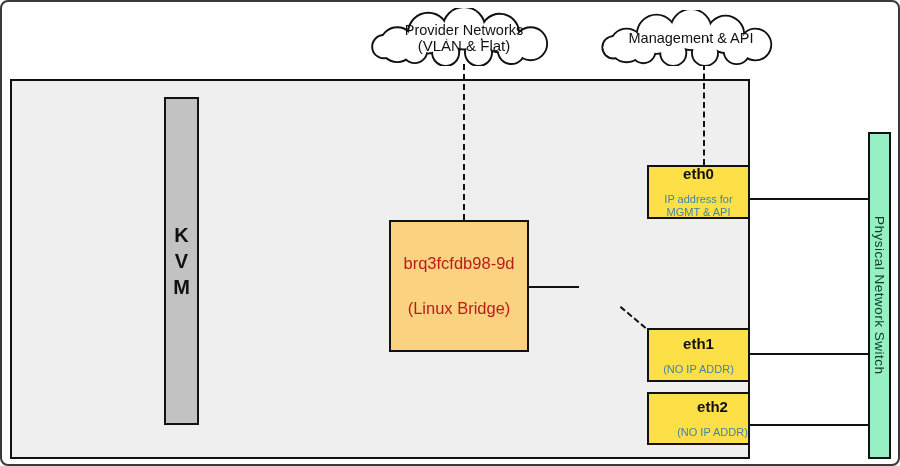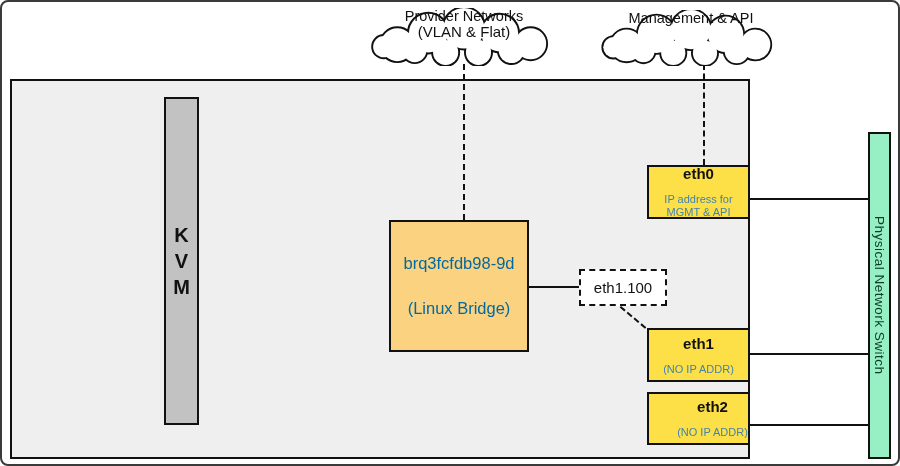--- a/index.html
+++ b/index.html
@@ -19,21 +19,21 @@
     display:flex;align-items:center;justify-content:center;
   }
   .kvm span{
     white-space:pre-line;text-align:center;font-weight:bold;font-size:20px;line-height:26px;color:#111;
   }
   
   .bridge{
     position:absolute;left:387px;top:218px;width:140px;height:132px;box-sizing:border-box;
     background:#fbd27f;border:2px solid #111;
     display:flex;flex-direction:column;align-items:center;justify-content:center;gap:26px;
-    color:#0369a1;font-size:16.5px;text-align:center;
+    color:#b91c1c;font-size:16.5px;text-align:center;
   }
   
   .subif{
     position:absolute;left:577px;top:267px;width:88px;height:37px;box-sizing:border-box;
     background:#fff;border:2px dashed #111;
     display:flex;align-items:center;justify-content:center;
     font-size:15px;color:#111;
   }
   
   .nic{
@@ -55,21 +55,21 @@
   }
   .switch span{
     writing-mode:vertical-rl;font-size:13.5px;color:#0c3b28;letter-spacing:.5px;white-space:nowrap;
   }
   
   .cloud{position:absolute;width:208px;height:58px;}
   .cloud.provider{left:358px;top:6px;}
   .cloud.management{left:585px;top:8px;height:56px;}
   .cloud svg{position:absolute;inset:0;width:100%;height:100%;}
   .cloud .cloud-text{
-    position:absolute;inset:0;display:flex;flex-direction:column;align-items:center;justify-content:flex-start;
+    position:absolute;inset:0;display:flex;flex-direction:column;align-items:center;justify-content:center;
     color:#111;z-index:2;
   }
   .cloud .cloud-title{font-size:14.5px;line-height:17px;}
   .cloud .cloud-sub{font-size:15px;line-height:13px;}
   
   .hline{position:absolute;height:0;border-top:2px solid #111;}
   .vdash{position:absolute;width:0;border-left:2px dashed #111;}
   .ddash{position:absolute;height:0;border-top:2px dashed #111;transform-origin:left top;}
   .line-bridge-subif{left:527px;top:284px;width:50px;}
   .line-eth0-switch{left:748px;top:196px;width:118px;}
@@ -163,23 +163,20 @@
     <span>K
 V
 M</span>
   </div>
 
   <div class="bridge">
     <div>brq3fcfdb98-9d</div>
     <div>(Linux Bridge)</div>
   </div>
 
-  <div class="subif">
-    <span>eth1.100</span>
-  </div>
 
   <div class="nic eth0">
     <div class="nic-name">eth0</div>
     <div class="nic-note">IP address for MGMT &amp; API</div>
   </div>
   <div class="nic eth1">
     <div class="nic-name">eth1</div>
     <div class="nic-note">(NO IP ADDR)</div>
   </div>
   <div class="nic eth2">

